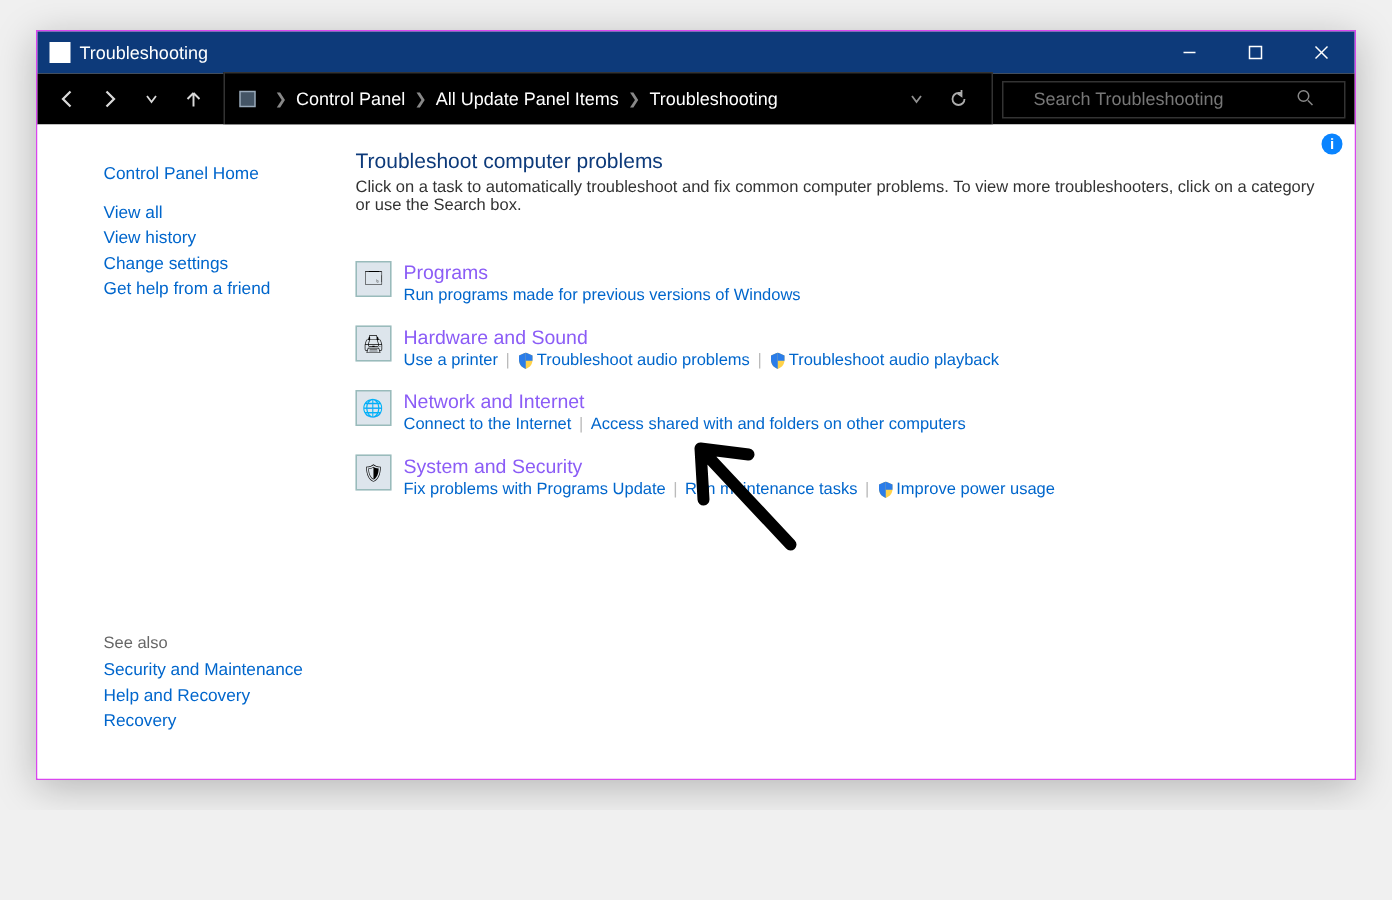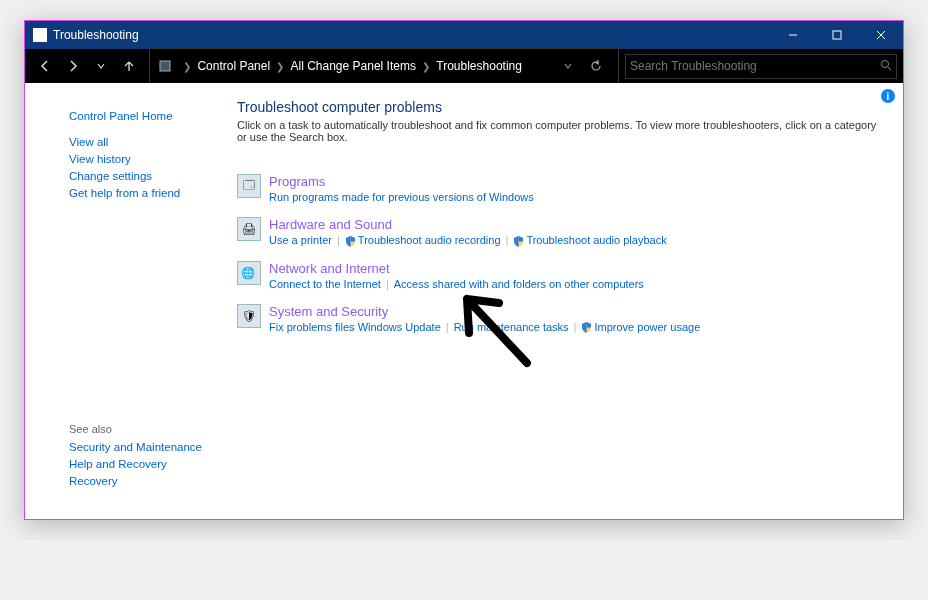--- a/index.html
+++ b/index.html
@@ -8,21 +8,21 @@
 .titlebar { background: #0d3a7a; color: #fff; height: 28px; display: flex; align-items: center; padding-left: 8px; font-size: 12px; }
 .titlebar .app-icon { width: 14px; height: 14px; background: #fff; margin-right: 6px; display: inline-block; }
 .titlebar .title { flex: 1; }
 .titlebar .winbtn { width: 44px; height: 28px; display: flex; align-items: center; justify-content: center; cursor: pointer; }
 .titlebar .winbtn svg { stroke: #fff; }
 .navbar { background: #000; height: 34px; display: flex; align-items: center; padding: 0 6px; color: #fff; font-size: 12px; }
 .navbar .nav-icon { width: 28px; height: 28px; display: flex; align-items: center; justify-content: center; cursor: pointer; opacity: 0.85; }
 .navbar .breadcrumb-box { display: flex; align-items: center; background: #000; border: 1px solid #333; margin-left: 6px; padding: 3px 8px; flex: 1; }
 .navbar .crumb { color: #fff; font-size: 12px; cursor: pointer; }
 .navbar .sep { margin: 0 6px; color: #888; font-size: 10px; }
-.navbar .search { background: #000; border: 1px solid #333; margin-left: 6px; padding: 4px 4px; width: 272px; display: flex; align-items: center; }
+.navbar .search { background: #000; border: 1px solid #333; margin-left: 6px; padding: 4px 20px; width: 229px; display: flex; align-items: center; }
 .navbar .search input { background: transparent; border: none; color: #fff; font-size: 12px; flex: 1; outline: none; }
 .navbar .search input::placeholder { color: #777; }
 .content { flex: 1; display: flex; background: #fff; overflow: hidden; position: relative; }
 .sidebar { width: 160px; padding: 27px 12px; display: flex; flex-direction: column; font-size: 11.5px; margin-left: 32px; }
 .sidebar a { color: #0066cc; text-decoration: none; margin-bottom: 5px; cursor: pointer; }
 .sidebar .heading { color: #0066cc; font-size: 11.5px; margin-bottom: 8px; cursor: pointer; }
 .sidebar .spacer { flex: 1; }
 .sidebar .seealso { color: #666; font-size: 11px; margin-bottom: 6px; }
 .main { flex: 1; padding: 16px 20px 10px 20px; font-size: 11.5px; position: relative; overflow: hidden; }
 .main h1 { color: #0d3a7a; font-size: 14px; font-weight: 400; margin-bottom: 4px; }
@@ -87,21 +87,21 @@
       </div>
     <div class="breadcrumb-box">
       <span class="bb-icon">
           <svg width="12" height="12">
             <rect x="1" y="1" width="10" height="10" fill="#456" stroke="#9ab"></rect>
           </svg>
         </span>
       <span class="sep">❯</span>
       <span class="crumb">Control Panel</span>
       <span class="sep">❯</span>
-      <span class="crumb">All Change Panel Items</span>
+      <span class="crumb">All Update Panel Items</span>
       <span class="sep">❯</span>
       <span class="crumb">Troubleshooting</span>
       <span style="flex:1"></span>
       <span class="nav-icon">
           <svg width="10" height="10" viewBox="0 0 10 10">
             <path d="M2 3 L5 7 L8 3" stroke="#aaa" fill="none" stroke-width="1.2"></path>
           </svg>
         </span>
       <span class="nav-icon">
           <svg width="12" height="12" viewBox="0 0 12 12">
@@ -143,34 +143,34 @@
             <div class="cat-icon">🗔</div>
             <div class="cat-body"><span class="cat-title">Programs</span><div class="links"><a>Run programs made for previous versions of Windows</a></div></div>
           </div>
           <div class="category">
             <div class="cat-icon">🖨</div>
             <div class="cat-body"><span class="cat-title">Hardware and Sound</span><div class="links"><a>Use a printer</a><span class="divider">|</span><span class="shield"><svg width="11" height="11" viewBox="0 0 11 11">
                     <path d="M5.5 0 L10 2 L10 5 C10 8 8 10 5.5 11 C3 10 1 8 1 5 L1 2 Z" fill="#ffd24a"></path>
                     <path d="M5.5 0 L5.5 11 C3 10 1 8 1 5 L1 2 Z" fill="#2b7de9"></path>
                     <path d="M5.5 0 L10 2 L10 5.5 L5.5 5.5 Z" fill="#2b7de9"></path>
                     <path d="M5.5 5.5 L10 5.5 L10 5 C10 8 8 10 5.5 11 Z" fill="#31b44a" opacity="0"></path>
-                  </svg></span><a>Troubleshoot audio recording</a><span class="divider">|</span><span class="shield"><svg width="11" height="11" viewBox="0 0 11 11">
+                  </svg></span><a>Troubleshoot audio problems</a><span class="divider">|</span><span class="shield"><svg width="11" height="11" viewBox="0 0 11 11">
                     <path d="M5.5 0 L10 2 L10 5 C10 8 8 10 5.5 11 C3 10 1 8 1 5 L1 2 Z" fill="#ffd24a"></path>
                     <path d="M5.5 0 L5.5 11 C3 10 1 8 1 5 L1 2 Z" fill="#2b7de9"></path>
                     <path d="M5.5 0 L10 2 L10 5.5 L5.5 5.5 Z" fill="#2b7de9"></path>
                     <path d="M5.5 5.5 L10 5.5 L10 5 C10 8 8 10 5.5 11 Z" fill="#31b44a" opacity="0"></path>
                   </svg></span><a>Troubleshoot audio playback</a></div></div>
           </div>
           <div class="category">
             <div class="cat-icon">🌐</div>
             <div class="cat-body"><span class="cat-title">Network and Internet</span><div class="links"><a>Connect to the Internet</a><span class="divider">|</span><a>Access shared with and folders on other computers</a></div></div>
           </div>
           <div class="category">
             <div class="cat-icon">🛡</div>
-            <div class="cat-body"><span class="cat-title">System and Security</span><div class="links"><a>Fix problems files Windows Update</a><span class="divider">|</span><a>Run maintenance tasks</a><span class="divider">|</span><span class="shield"><svg width="11" height="11" viewBox="0 0 11 11">
+            <div class="cat-body"><span class="cat-title">System and Security</span><div class="links"><a>Fix problems with Programs Update</a><span class="divider">|</span><a>Run maintenance tasks</a><span class="divider">|</span><span class="shield"><svg width="11" height="11" viewBox="0 0 11 11">
                     <path d="M5.5 0 L10 2 L10 5 C10 8 8 10 5.5 11 C3 10 1 8 1 5 L1 2 Z" fill="#ffd24a"></path>
                     <path d="M5.5 0 L5.5 11 C3 10 1 8 1 5 L1 2 Z" fill="#2b7de9"></path>
                     <path d="M5.5 0 L10 2 L10 5.5 L5.5 5.5 Z" fill="#2b7de9"></path>
                     <path d="M5.5 5.5 L10 5.5 L10 5 C10 8 8 10 5.5 11 Z" fill="#31b44a" opacity="0"></path>
                   </svg></span><a>Improve power usage</a></div></div>
           </div>
         </div>
 
       <svg class="arrow-cursor" style="left:240px; top:210px;" width="90" height="90" viewBox="0 0 90 90">
         <path d="M10 6 L70 70 M10 6 L12 40 M10 6 L42 10" stroke="#000" stroke-width="8" fill="none" stroke-linecap="round" stroke-linejoin="round"></path>

